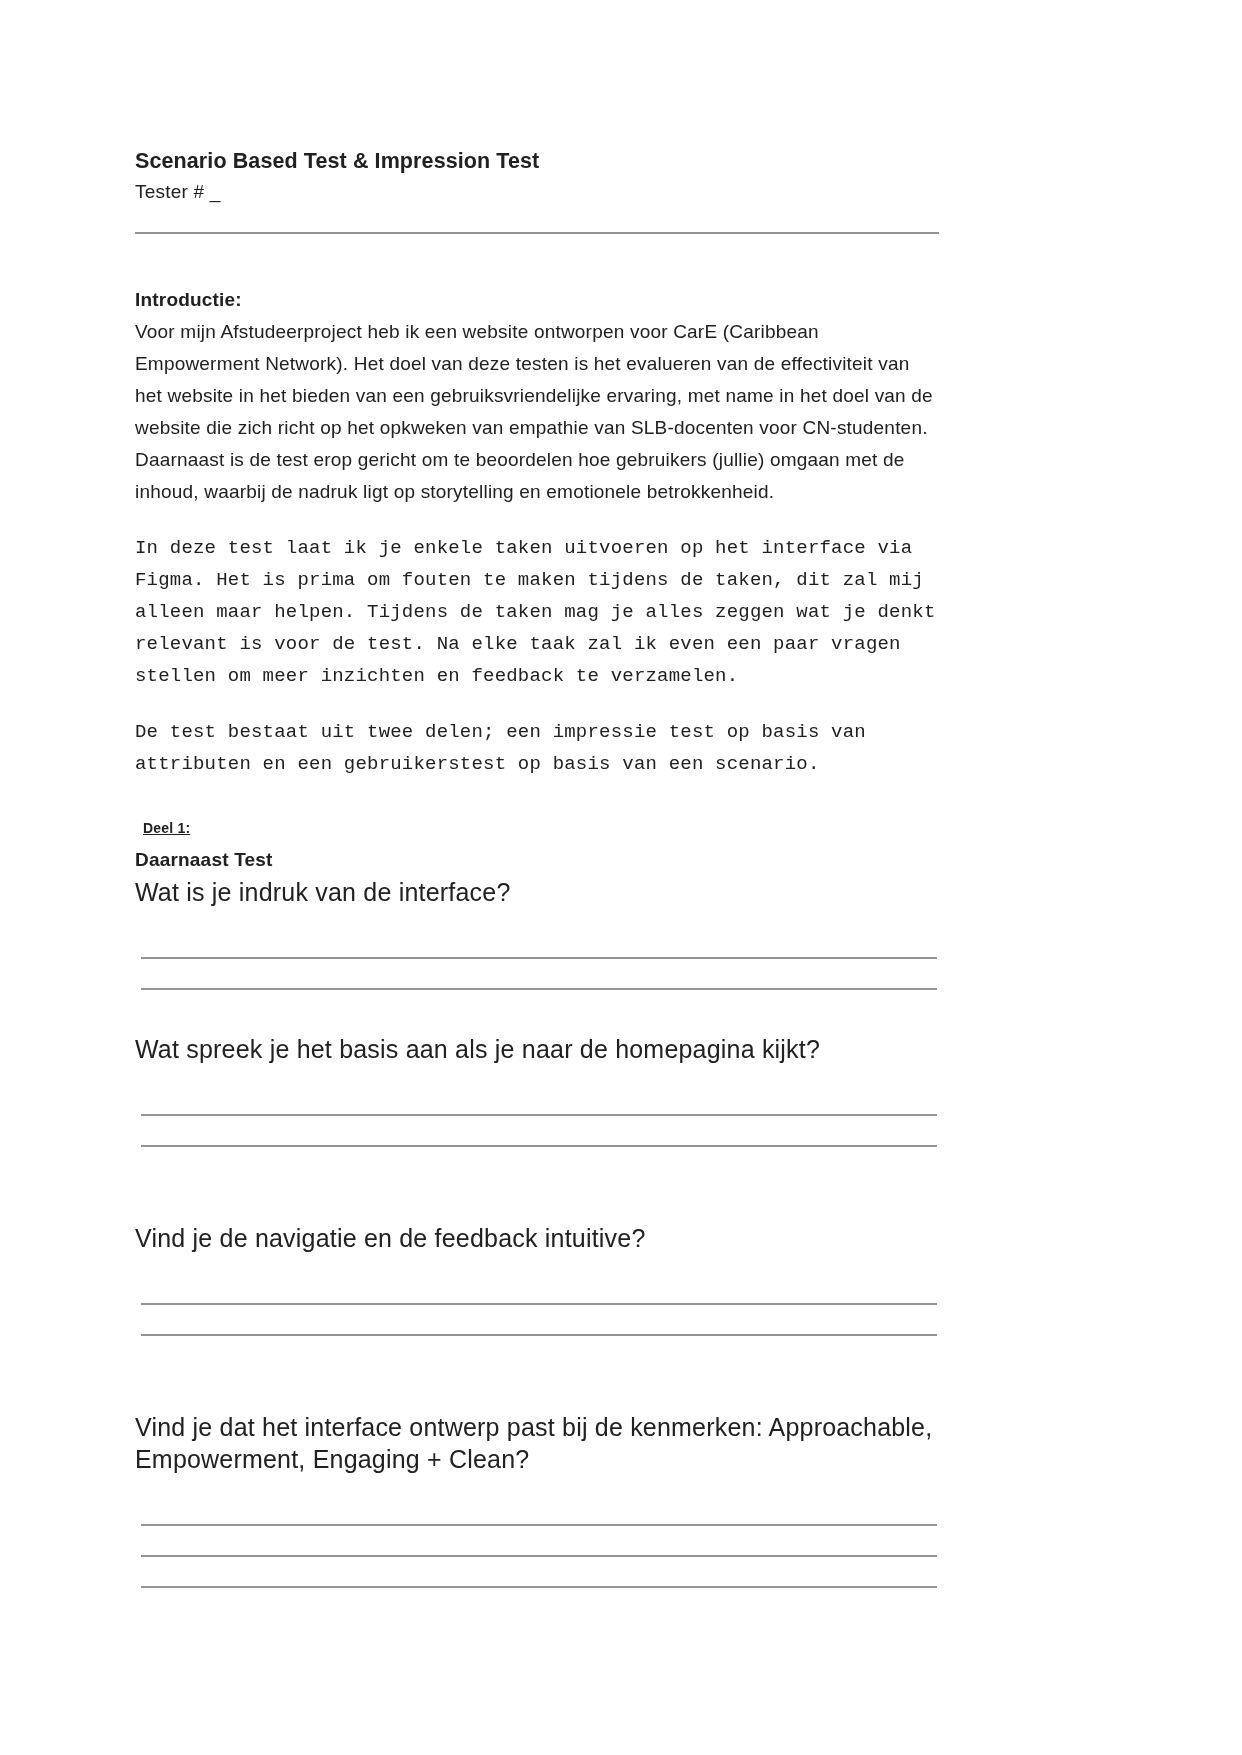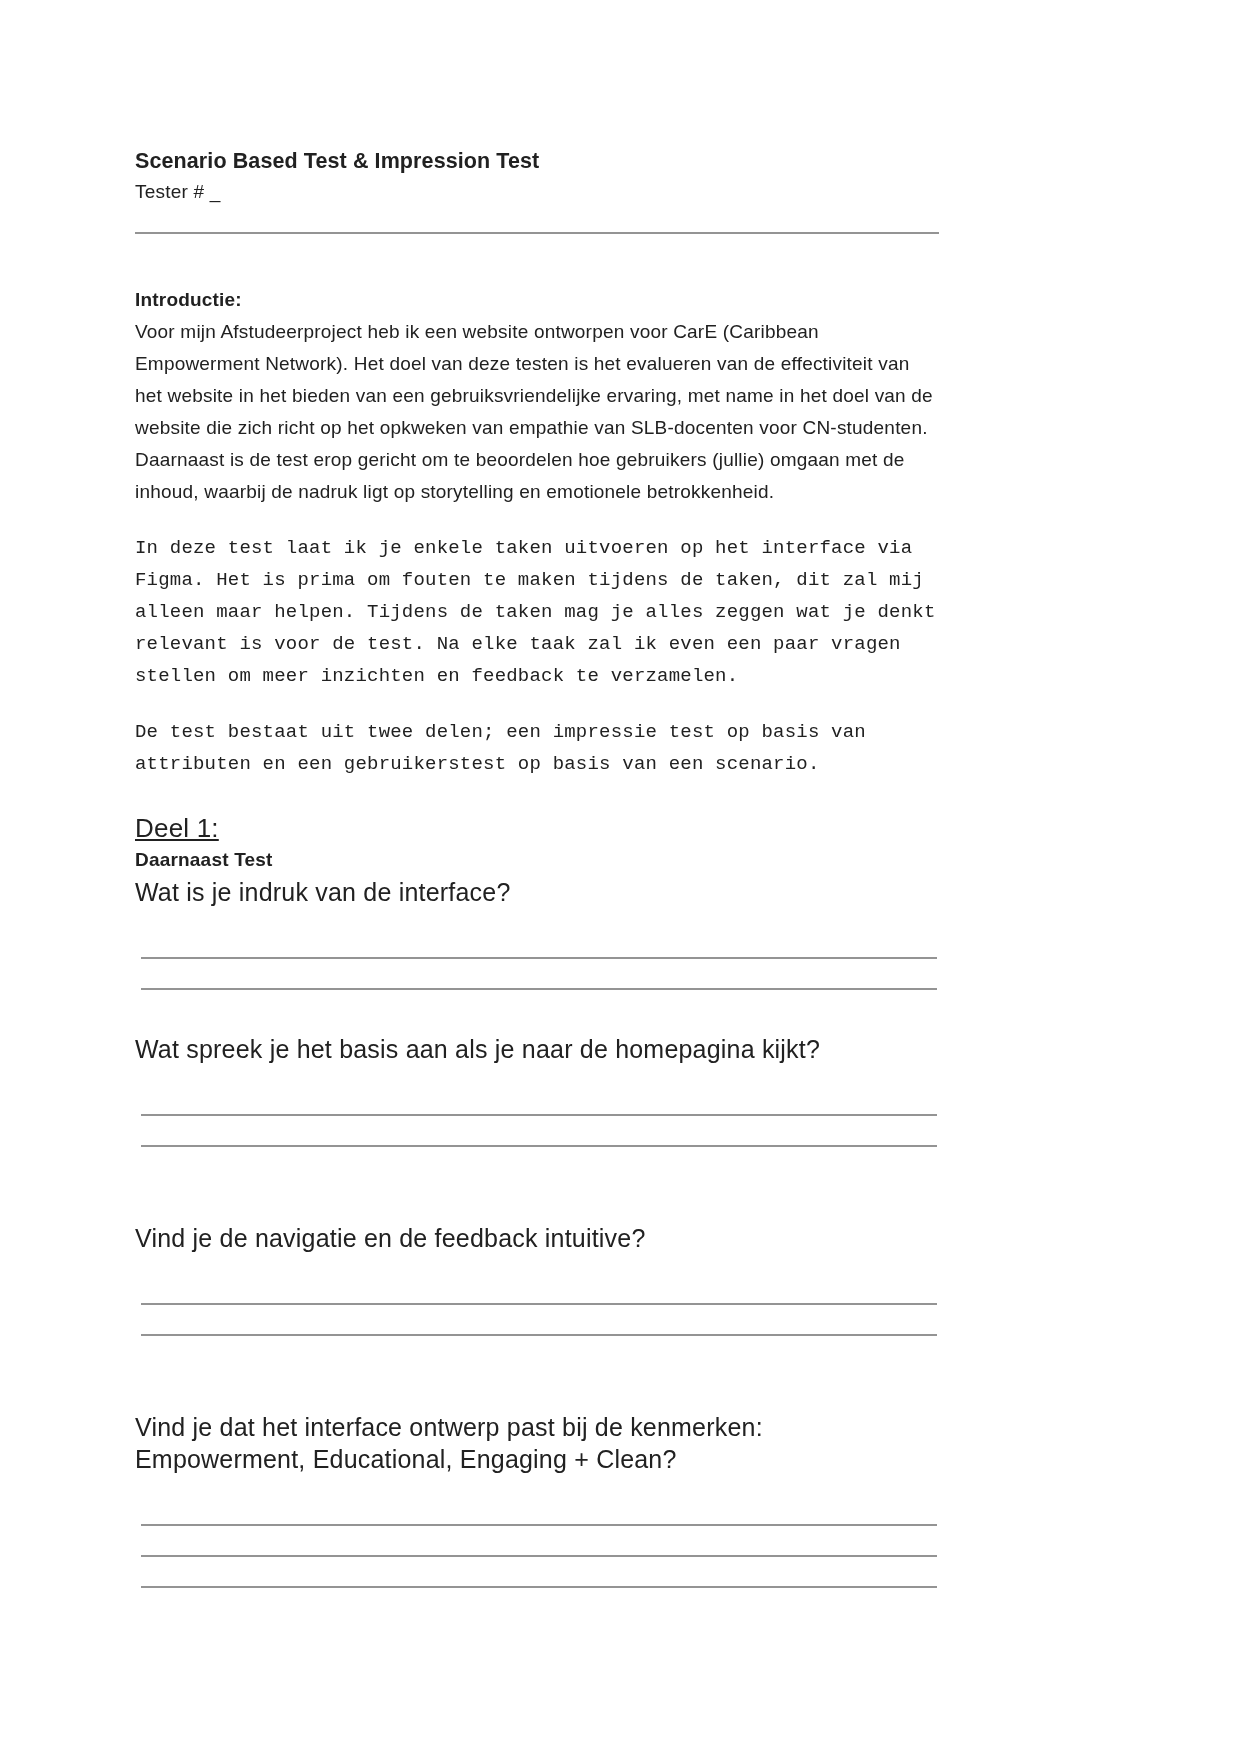--- a/index.html
+++ b/index.html
@@ -54,26 +54,26 @@
     font-size: 19px;
     line-height: 32px;
     letter-spacing: 0.2px;
     margin: 0;
   }
   .body-par + .body-par {
     margin-top: 24px;
     font-family: Liberation Mono, monospace;
   }
   .deel-heading {
-    font-size: 26px;
-    font-weight: normal;
+    font-size: 14px;
+    font-weight: bold;
     text-decoration: underline;
     line-height: 32px;
     letter-spacing: 0.2px;
-    margin: 32px 0 0 0;
+    margin: 32px 0 0 8px;
   }
   .sub-heading {
     font-size: 19px;
     font-weight: bold;
     line-height: 32px;
     letter-spacing: 0.2px;
     margin: 0;
   }
   .question {
     font-size: 25px;
@@ -135,21 +135,21 @@
 
   <div class="question-block gap-lg">
     <p class="question">Vind je de navigatie en de feedback intuitive?</p>
     <div class="answer-lines">
           <div class="answer-line"></div>
           <div class="answer-line"></div>
         </div>
   </div>
 
   <div class="question-block">
-    <p class="question">Vind je dat het interface ontwerp past bij de kenmerken: Empowerment, Educational, Engaging + Clean?</p>
+    <p class="question">Vind je dat het interface ontwerp past bij de kenmerken: Approachable, Empowerment, Engaging + Clean?</p>
     <div class="answer-lines">
           <div class="answer-line"></div>
           <div class="answer-line"></div>
           <div class="answer-line"></div>
         </div>
   </div>
 </div>
 
 </div>
 

